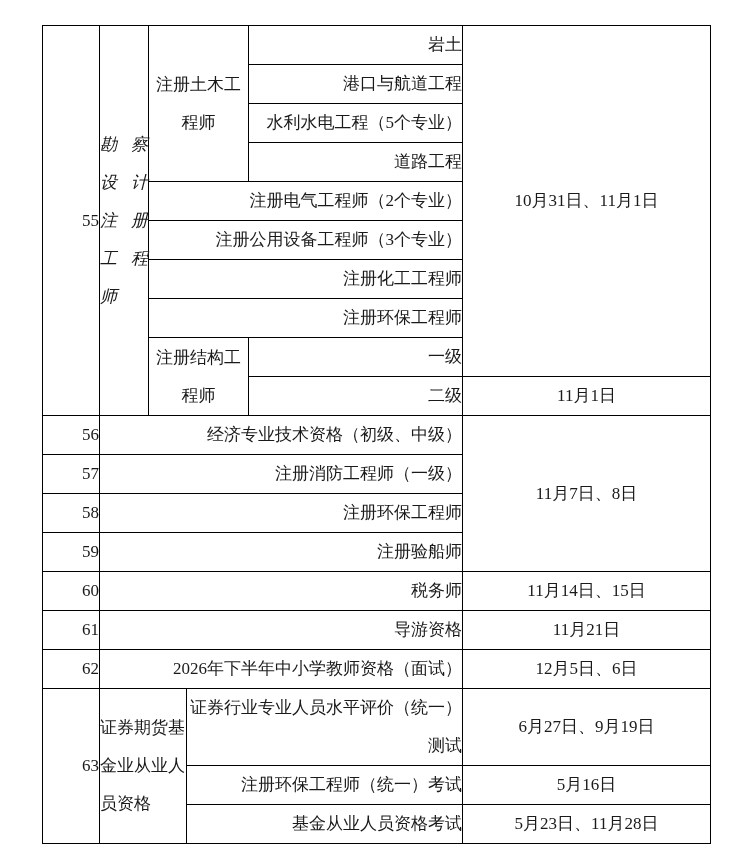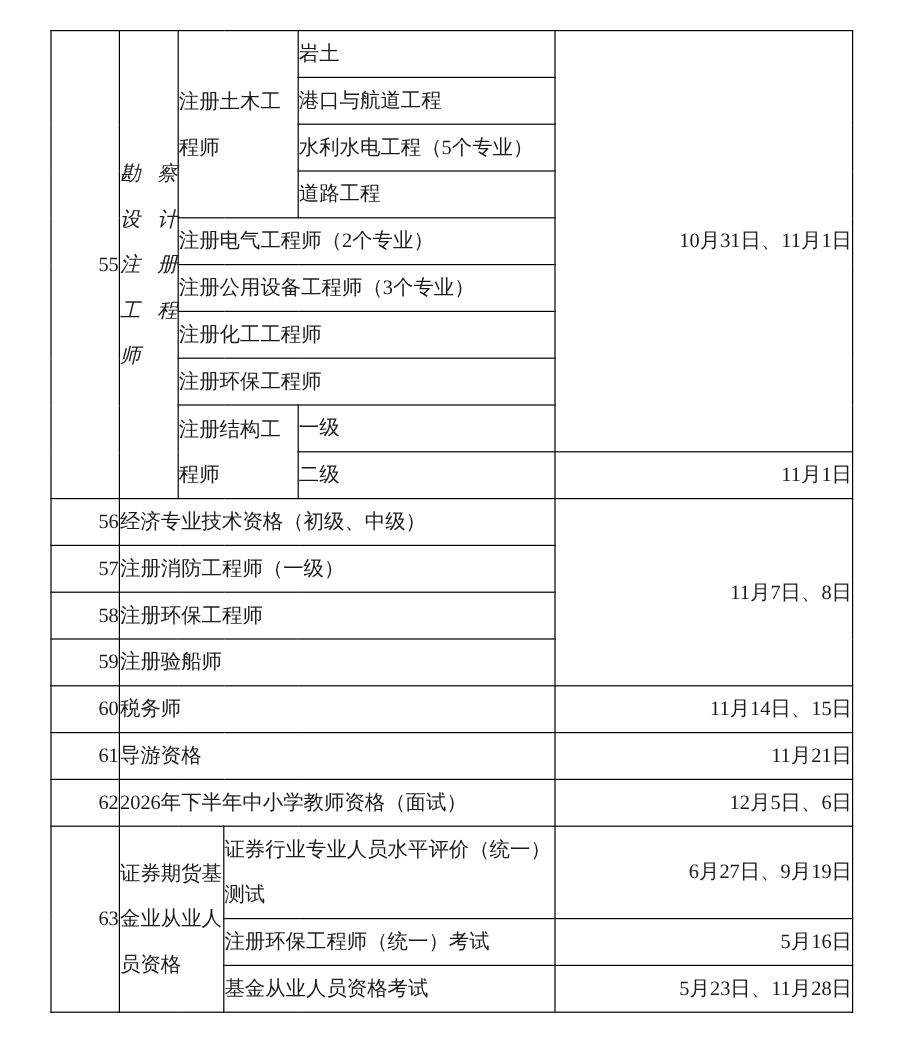--- a/index.html
+++ b/index.html
@@ -27,24 +27,24 @@
     vertical-align: middle;
     font-size: 17px;
     line-height: 38px;
     letter-spacing: 0;
     padding: 0;
     word-break: normal;
   }
   tr.r { height: 38.5px; }
   tr.tall { height: 77px; }
   td.num  { text-align: right; }
-  td.item { text-align: left; padding: 0 4px 0 9px; }
-  td.date { text-align: right; padding: 0 4px 0 9px; }
+  td.item { text-align: right; padding: 0 4px 0 9px; }
+  td.date { text-align: center; padding: 0 4px 0 9px; }
   td.cat  { text-align: justify; text-justify: inter-character; padding: 0 6px; font-style: italic; }
-  td.subcat { text-align: left; padding: 0 11px 0 10px; }
+  td.subcat { text-align: center; padding: 0 11px 0 10px; }
   td.cat63  { text-align: left; padding: 0 8px; font-family: Liberation Serif, serif; }
 </style>
 </head>
 <body>
 
 <div class="page">
   <table class="schedule">
     <colgroup>
       <col style="width:57px">
       <col style="width:49px">

